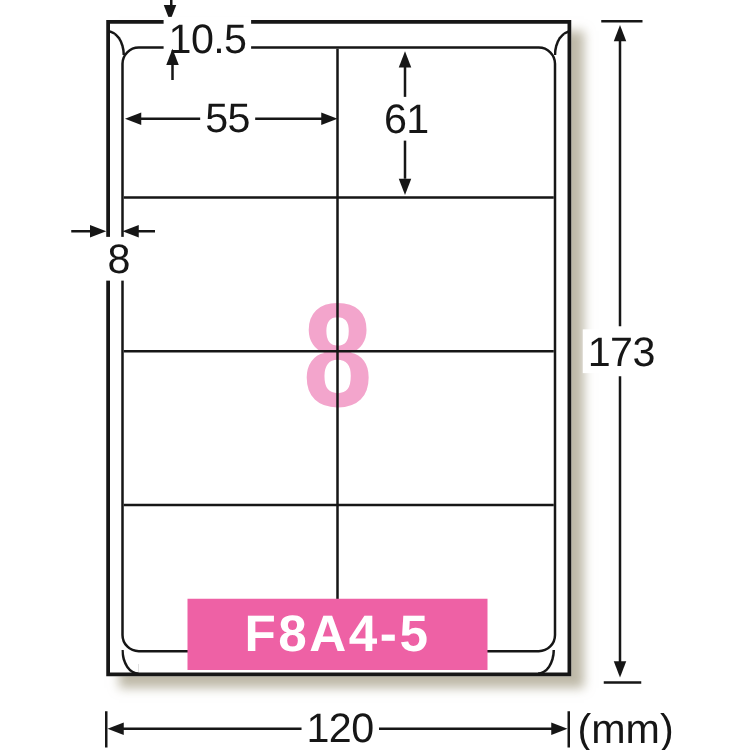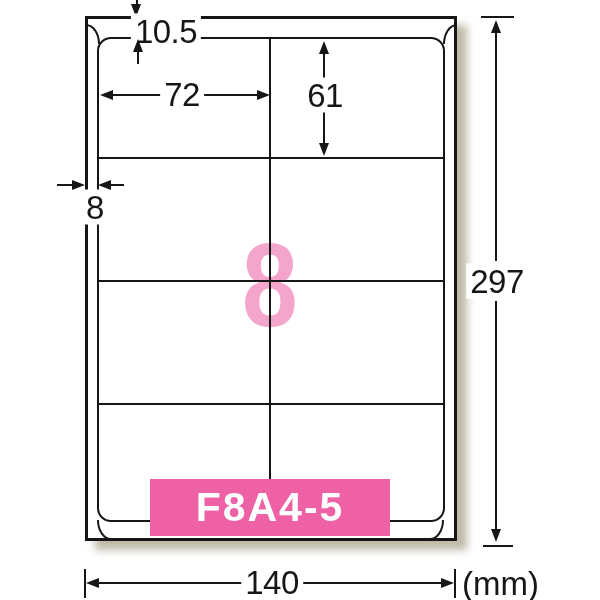--- a/index.html
+++ b/index.html
@@ -93,43 +93,43 @@
 
   <div class="vline" style="left:136px;top:0;height:6px;"></div>
   <div class="tri tri-down" style="left:131px;top:4px;"></div>
   <div class="dim" style="left:166px;top:31px;">10.5</div>
   <div class="tri tri-up" style="left:133px;top:39px;"></div>
   <div class="vline" style="left:137px;top:51px;height:13px;"></div>
 
   <div class="tri tri-left" style="left:100px;top:90px;"></div>
   <div class="hline" style="left:112px;top:94px;width:146px;"></div>
   <div class="tri tri-right" style="left:257px;top:90px;"></div>
-  <div class="dim" style="left:182px;top:94px;">72</div>
+  <div class="dim" style="left:182px;top:94px;">55</div>
 
   <div class="tri tri-up" style="left:319px;top:41px;"></div>
   <div class="vline" style="left:323px;top:53px;height:90px;"></div>
   <div class="tri tri-down" style="left:319px;top:143px;"></div>
   <div class="dim" style="left:325px;top:95px;">61</div>
 
   <div class="hline" style="left:57px;top:184px;width:16px;"></div>
   <div class="tri tri-right" style="left:72px;top:180px;"></div>
   <div class="tri tri-left" style="left:98px;top:180px;"></div>
   <div class="hline" style="left:110px;top:184px;width:14px;"></div>
   <div class="dim" style="left:95px;top:207px;">8</div>
 
   <div class="hline" style="left:481px;top:16px;width:33px;"></div>
   <div class="tri tri-up" style="left:491px;top:20px;"></div>
   <div class="vline" style="left:495px;top:32px;height:229px;"></div>
-  <div class="dim" style="left:497px;top:281px;">297</div>
+  <div class="dim" style="left:497px;top:281px;">173</div>
   <div class="vline" style="left:495px;top:301px;height:229px;"></div>
   <div class="tri tri-down" style="left:491px;top:529px;"></div>
   <div class="hline" style="left:483px;top:545px;width:30px;"></div>
 
   <div class="vline" style="left:84px;top:569px;height:29px;"></div>
   <div class="tri tri-left" style="left:86px;top:578px;"></div>
   <div class="hline" style="left:98px;top:582px;width:345px;"></div>
   <div class="tri tri-right" style="left:441px;top:578px;"></div>
   <div class="vline" style="left:454px;top:569px;height:29px;"></div>
-  <div class="dim" style="left:272px;top:582px;">140</div>
+  <div class="dim" style="left:272px;top:582px;">120</div>
 
   <div class="unit" style="left:462px;top:583px;">(mm)</div>
 
 </div>
 
 </body></html>

